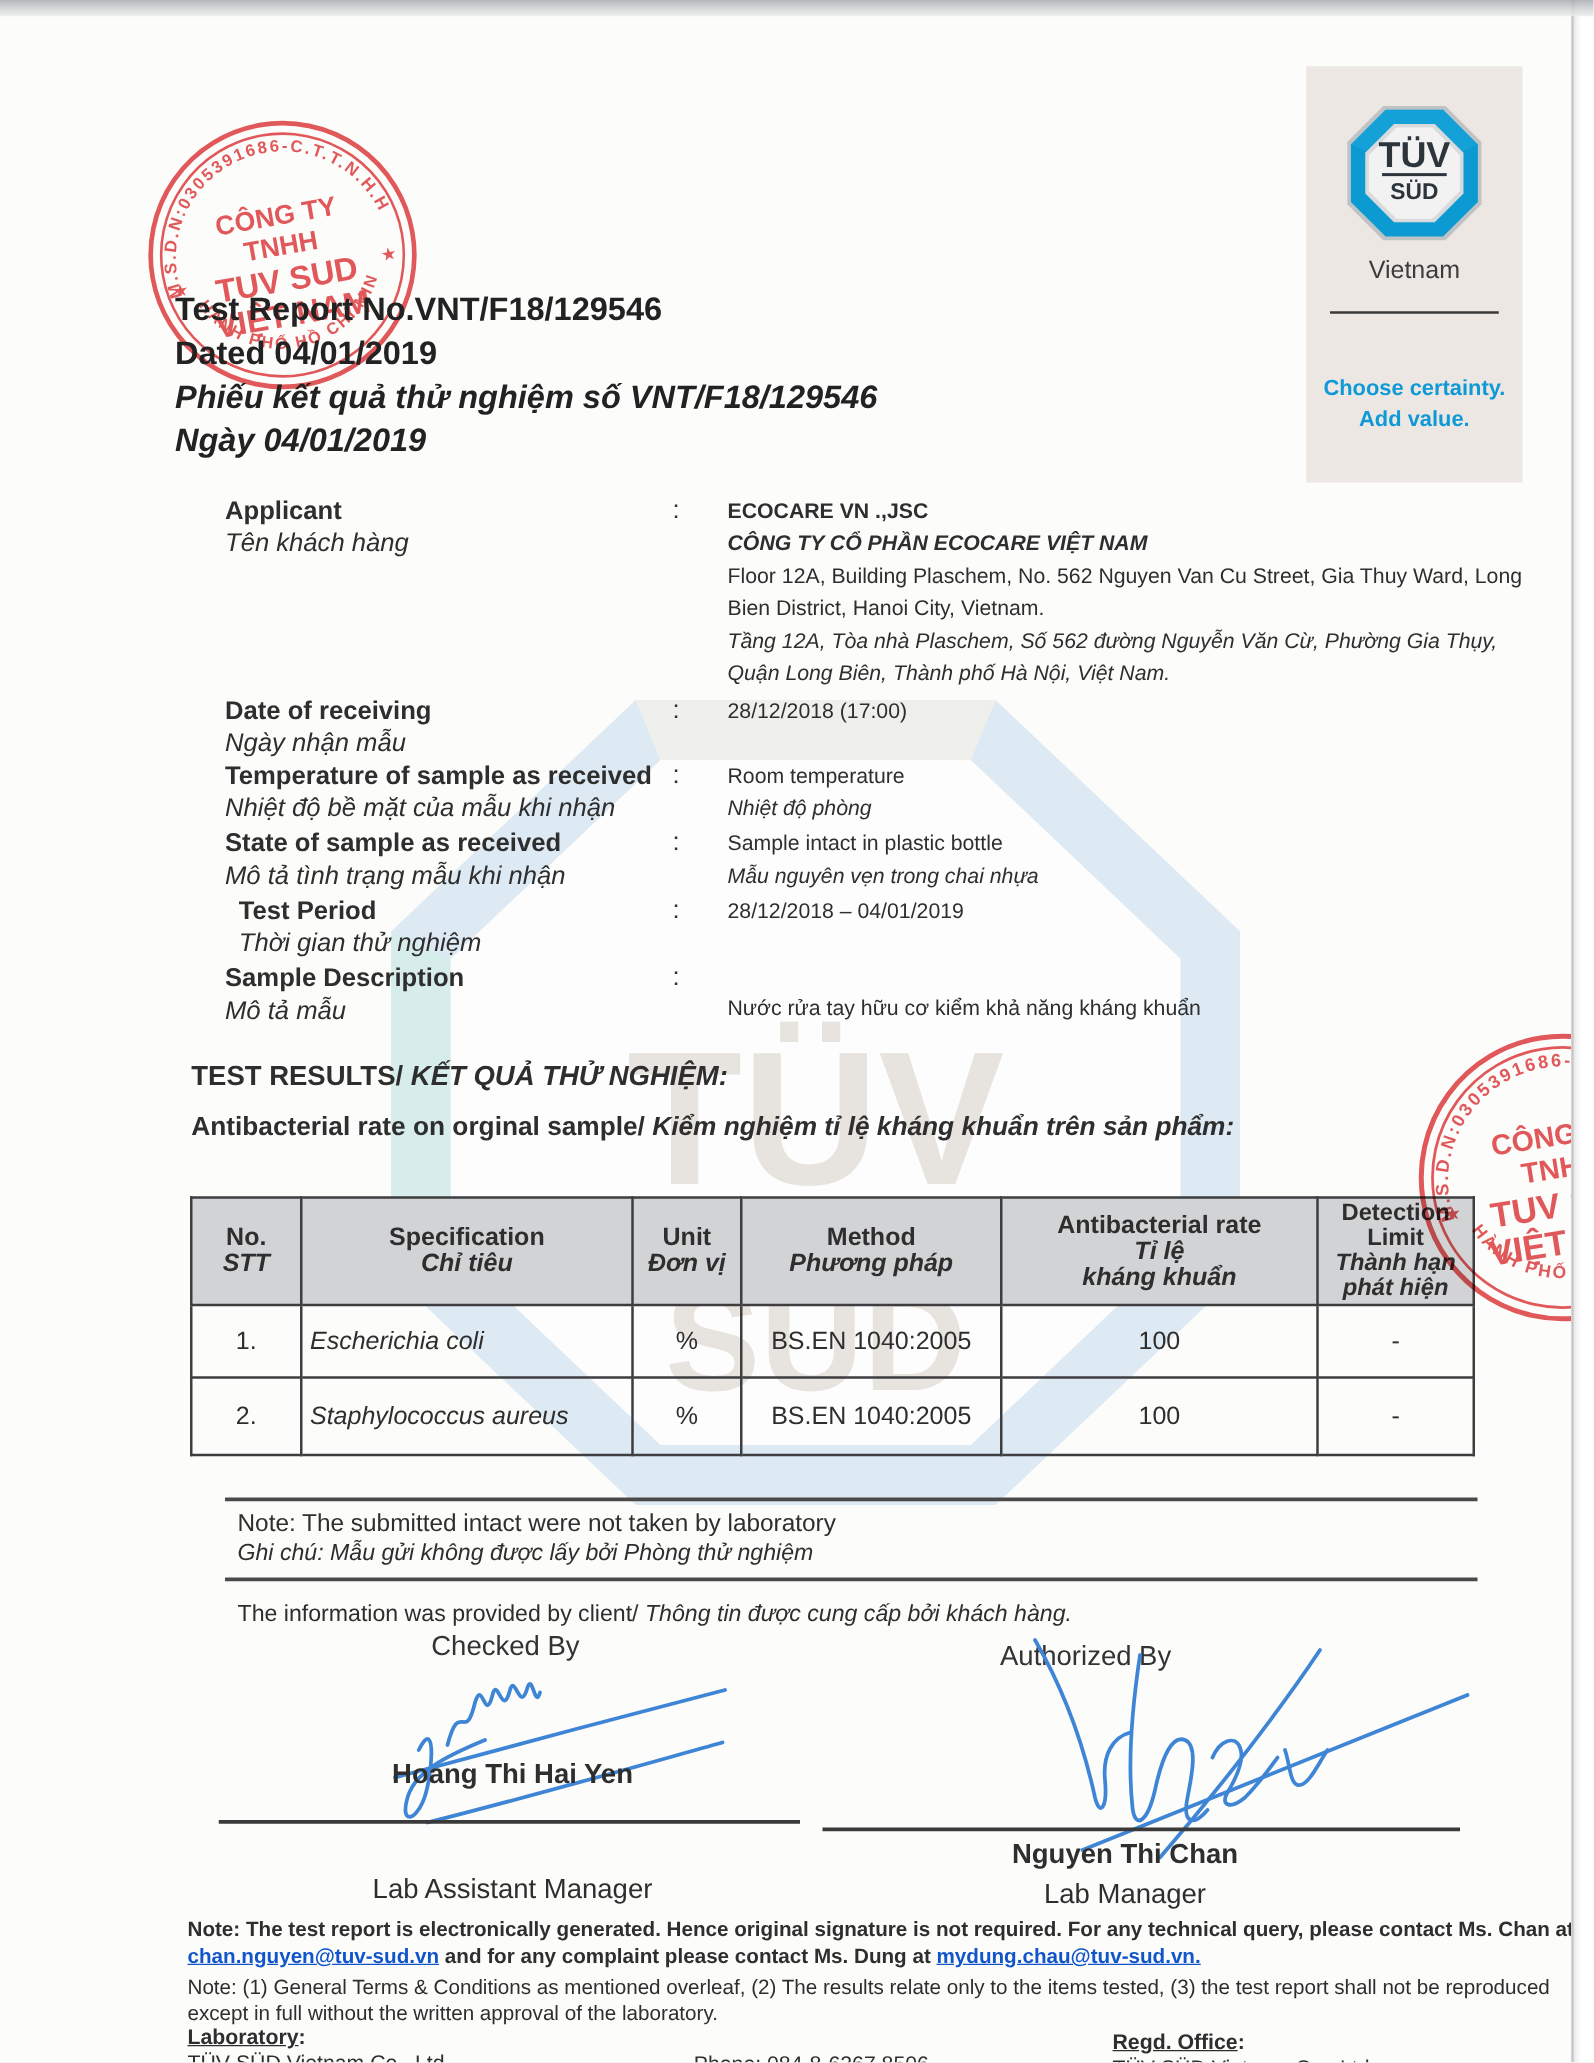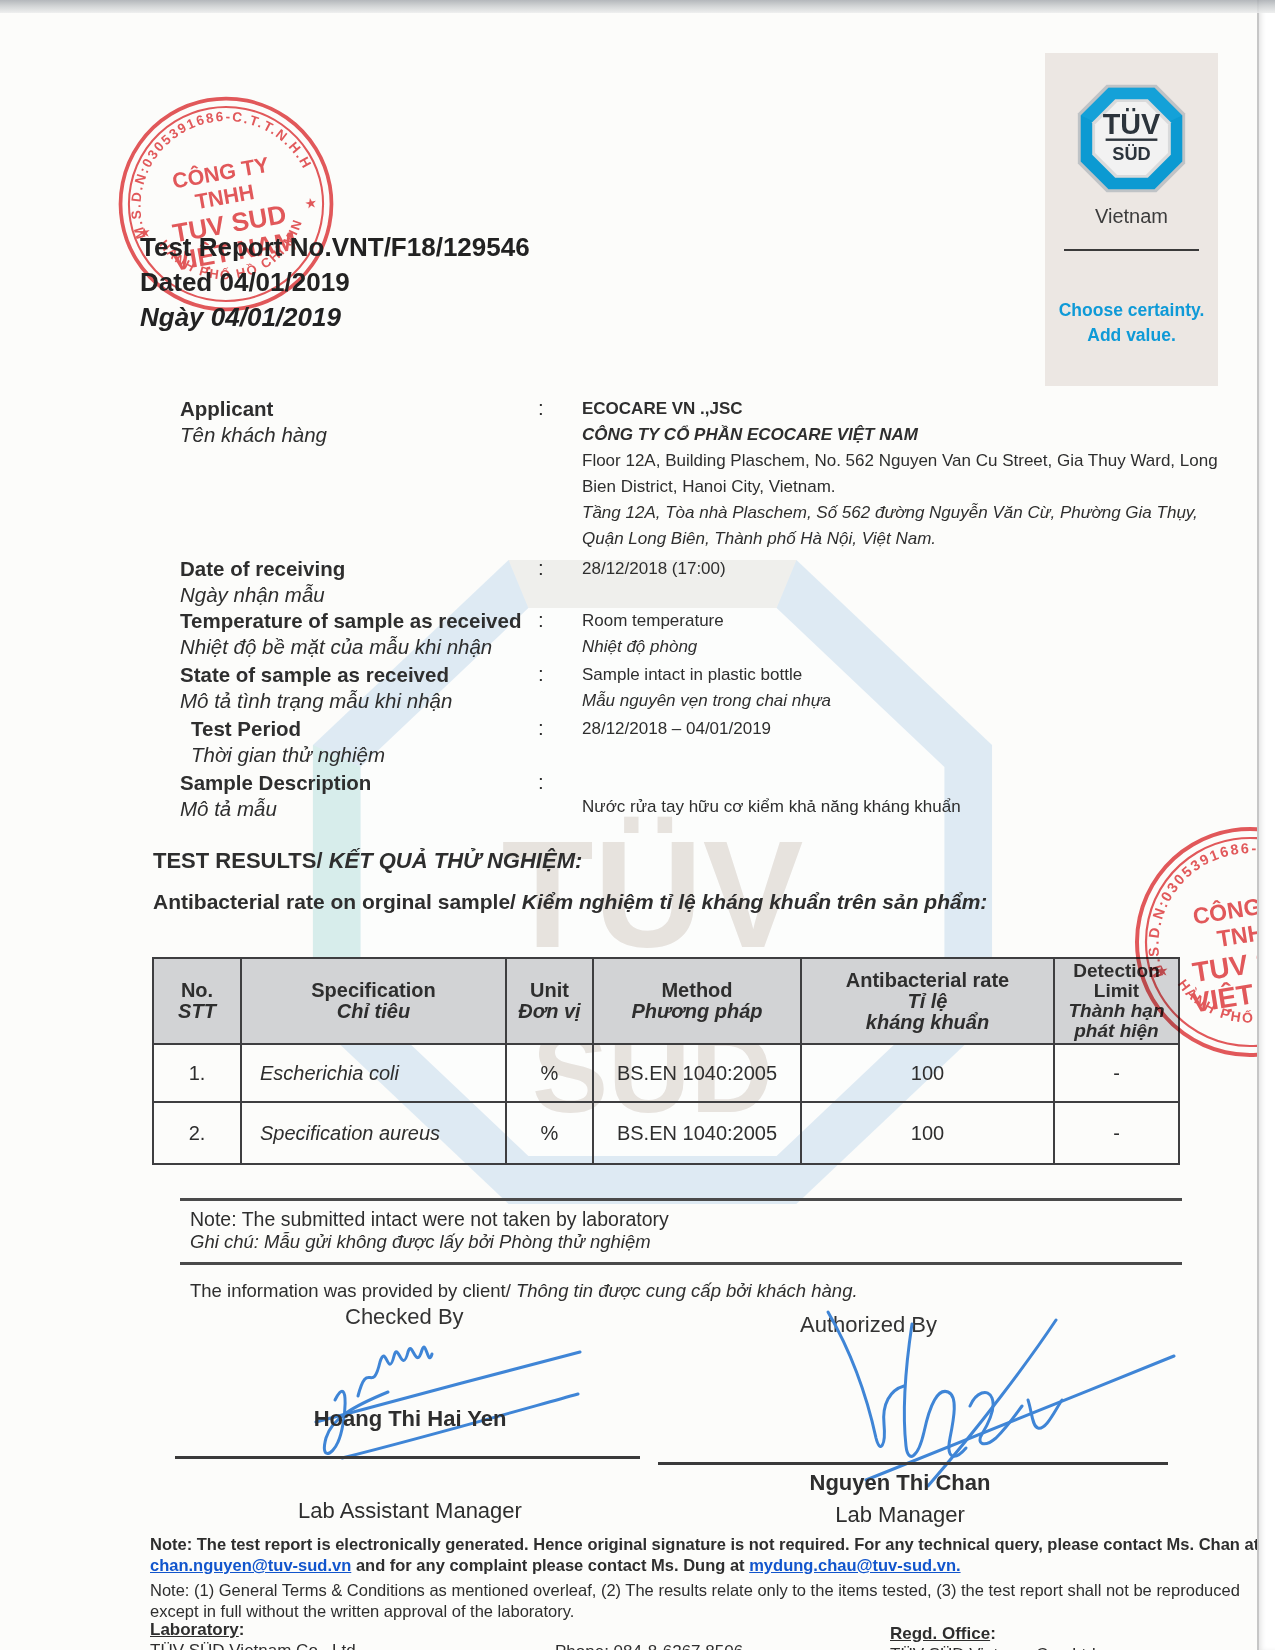--- a/index.html
+++ b/index.html
@@ -41,21 +41,21 @@
   
   .results-heading { position:absolute; left:153px; top:848px; font-size:22px; font-weight:bold; z-index:5; }
   .sub-heading { position:absolute; left:153px; top:890px; font-size:21px; font-weight:bold; z-index:5; }
 
   
   .results-table { position:absolute; left:152px; top:957px; border-collapse:collapse; z-index:5; table-layout:fixed; }
   .results-table td, .results-table th { border:2px solid #3e3e40; font-size:20px; text-align:center; vertical-align:middle; padding:2px 4px; }
   .results-table th { background:#d2d3d5; font-weight:bold; line-height:21px; }
   .results-table th .vi { font-style:italic; }
   .results-table .col-limit { font-size:19px; line-height:20px; }
-  .results-table td.spec { text-align:left; padding-left:18px; font-style:italic; }
+  .results-table td.spec { text-align:left; padding-left:6px; font-style:italic; }
   .row-data td { height:58px; }
 
   
   .hr1 { position:absolute; left:180px; top:1198px; width:1002px; border-top:3px solid #4a4a4a; z-index:5; }
   .hr2 { position:absolute; left:180px; top:1262px; width:1002px; border-top:3px solid #4a4a4a; z-index:5; }
   .note1 { position:absolute; left:190px; top:1208px; font-size:19.5px; z-index:5; }
   .note2 { position:absolute; left:190px; top:1231px; font-size:18.5px; font-style:italic; z-index:5; }
   .note3 { position:absolute; left:190px; top:1250px; font-size:18.5px; z-index:5;margin-top:30px; }
 
   
@@ -158,20 +158,21 @@
       <div class="tuv-divider"></div>
       <div class="tuv-tagline" style="color:#0f9ad7;">
         <div>Choose certainty.</div>
         <div>Add value.</div>
       </div>
     </div>
 
     <div class="title-block">
       <div>Test Report No.VNT/F18/129546</div>
       <div>Dated 04/01/2019</div>
+      <div class="title-vi">Phiếu kết quả thử nghiệm số VNT/F18/129546</div>
       <div class="title-vi">Ngày 04/01/2019</div>
     </div>
 
     <div class="flabel" style="top:396px;">
       <div class="en">Applicant</div>
       <div class="vi">Tên khách hàng</div>
     </div>
     <div class="fcolon" style="top:396px;">:</div>
     <div class="fvalue" style="top:396px;">
       <div class="b">ECOCARE VN .,JSC</div>
@@ -272,21 +273,21 @@
       <tr class="row-data">
         <td>1.</td>
         <td class="spec">Escherichia coli</td>
         <td>%</td>
         <td>BS.EN 1040:2005</td>
         <td>100</td>
         <td>-</td>
       </tr>
       <tr class="row-data" style="height:62px;">
         <td>2.</td>
-        <td class="spec">Specification aureus</td>
+        <td class="spec">Staphylococcus aureus</td>
         <td>%</td>
         <td>BS.EN 1040:2005</td>
         <td>100</td>
         <td>-</td>
       </tr>
     </tbody>
       </table>
 
     <div class="hr1"></div>
     <div class="note1">Note: The submitted intact were not taken by laboratory</div>

